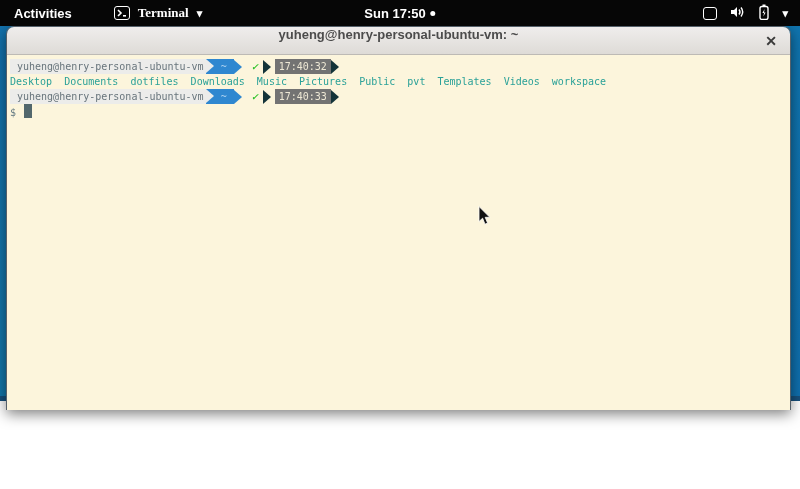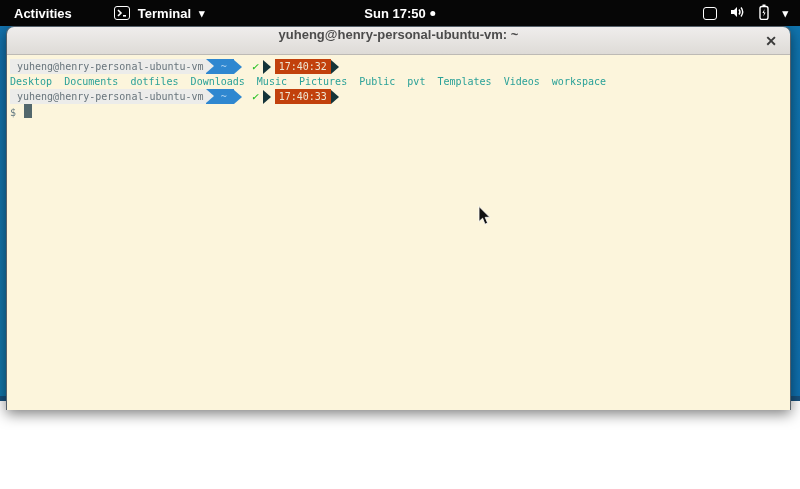--- a/index.html
+++ b/index.html
@@ -14,21 +14,21 @@
     background:#17517e;
   }
 
   
   .topbar {
     position:absolute; top:0; left:0; right:0; height:26px;
     background:#060606; color:#ffffff; display:flex; align-items:center;
     font-size:13px; font-weight:bold; z-index:30;
   }
   .activities { margin-left:10px; padding:0 4px; cursor:default; }
-  .app-launcher { display:flex; align-items:center; gap:8px; margin-left:38px; }
+  .app-launcher { display:flex; align-items:center; gap:8px; margin-left:38px;font-family:Liberation Serif, serif; }
   .term-icon {
     width:16px; height:14px; border:1.6px solid #fff; border-radius:3px;
     display:flex; align-items:center; justify-content:center;
   }
   .chev { font-size:11px; line-height:1; }
   .clock-area {
     position:absolute; left:50%; transform:translateX(-50%);
     display:flex; align-items:center; gap:5px;
   }
   .notif-dot { width:5px; height:5px; border-radius:50%; background:#fff; }
@@ -67,21 +67,21 @@
   .seg-path { background:#2f87d0; color:#aed2f0; position:relative; padding:0 7px 0 15px; }
   .seg-path::before {
     content:""; position:absolute; left:0; top:0; width:0; height:0;
     border-top:7.5px solid transparent; border-bottom:7.5px solid transparent;
     border-left:8px solid #ececea;
   }
   .tri { width:0; height:0; border-top:7.5px solid transparent; border-bottom:7.5px solid transparent; }
   .tri-blue { border-left:8px solid #2f87d0; }
   .tri-dark { border-left:8px solid #143439; }
   .check { color:#2fc32a; font-weight:bold; font-style:italic; margin:0 5px 0 10px; }
-  .seg-time { background:#c2410c; color:#eee8d5; padding:0 4px; }
+  .seg-time { background:#737373; color:#eee8d5; padding:0 4px; }
   .lead-gap { width:4px; }
   .dollar { margin-right:8px; }
   .cmd { color:#859900; }
   .ls-line { color:#2aa198; }
   .cursor-block {
     display:inline-block; width:8px; height:14px; background:#52676c;
     vertical-align:text-bottom;
   }
 
   

